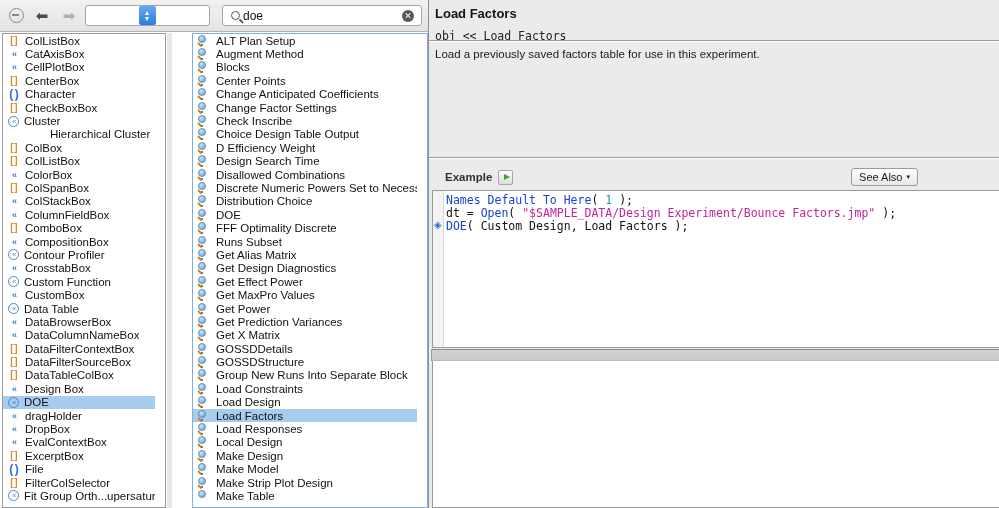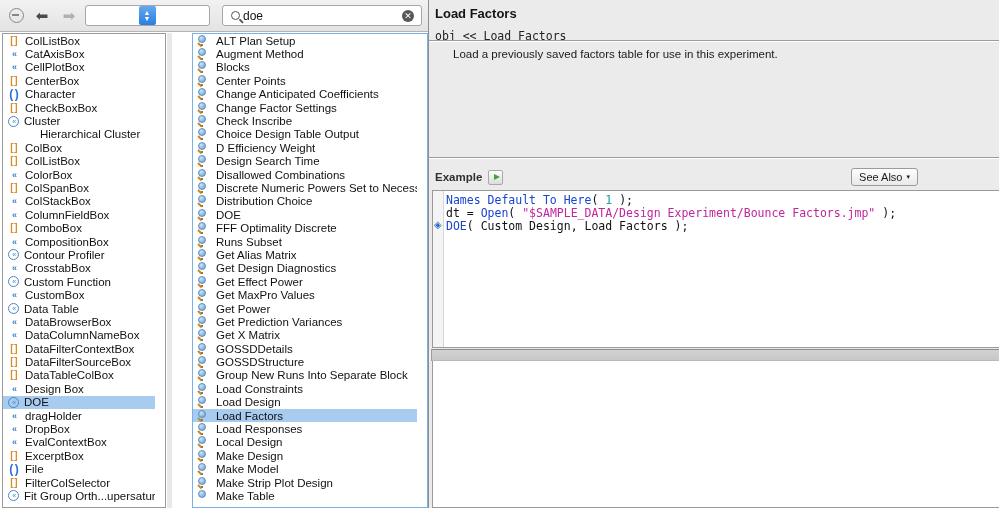--- a/index.html
+++ b/index.html
@@ -111,21 +111,21 @@
     background: #fff; border: 1px solid #7ab0e8; border-left: none;
   }
 
   .list-row {
     height: 13.4px; display: flex; align-items: center;
     padding-left: 4px; font-size: 11.5px; color: #111;
     white-space: nowrap;
   }
   .list-row.sel { background: #a8ccf0; }
   .list-row .lbl { margin-left: 5px; }
-  .list-row.indent .lbl { margin-left: 20px; }
+  .list-row.indent .lbl { margin-left: 30px; }
 
   
   .ico { width: 13px; flex: none; text-align: center;
          font-size: 10px; line-height: 12px; font-weight: bold; }
   .ico-bracket { color: #d98c2b; letter-spacing: -1px; }
   .ico-paren   { color: #2b6fd9; letter-spacing: -1px; font-size: 12px; }
   .ico-chev    { color: #3f7fc7; letter-spacing: -2px; font-size: 9px; }
   .ico-circ {
     width: 11px; height: 11px; border-radius: 50%;
     border: 1.3px solid #4b86c4; color: #4b86c4;
@@ -168,29 +168,29 @@
   }
   .hrule {
     position: absolute; left: 0; width: 571px; height: 2px;
     border-top: 1px solid #9c9c9c; border-bottom: 1px solid #ffffff;
   }
   #desc-area {
     position: absolute; left: 0; top: 42px; width: 571px; height: 115px;
     background: #ebebeb;
   }
   #topic-desc {
-    font-size: 11.5px; color: #1a1a1a; padding: 6px 20px 0 6px; margin-left: 18px;
+    font-size: 11.5px; color: #1a1a1a; padding: 6px 20px 0 6px;
   }
 
   #example-bar {
     position: absolute; left: 0; top: 165px; width: 571px; height: 24px;
     display: flex; align-items: center;
   }
   #example-label {
-    font-size: 11.5px; font-weight: bold; color: #303030; margin-left: 6px;
+    font-size: 11.5px; font-weight: bold; color: #303030; margin-left: 16px;
   }
   #run-icon {
     width: 15px; height: 15px; margin-left: 6px;
     background: linear-gradient(180deg,#fdfdfd,#dcdcdc);
     border: 1px solid #a8a8a8; border-radius: 2px;
     position: relative;
   }
   #run-icon::after {
     content: ""; position: absolute; left: 4.5px; top: 3.5px;
     border-left: 6px solid #3da534;

